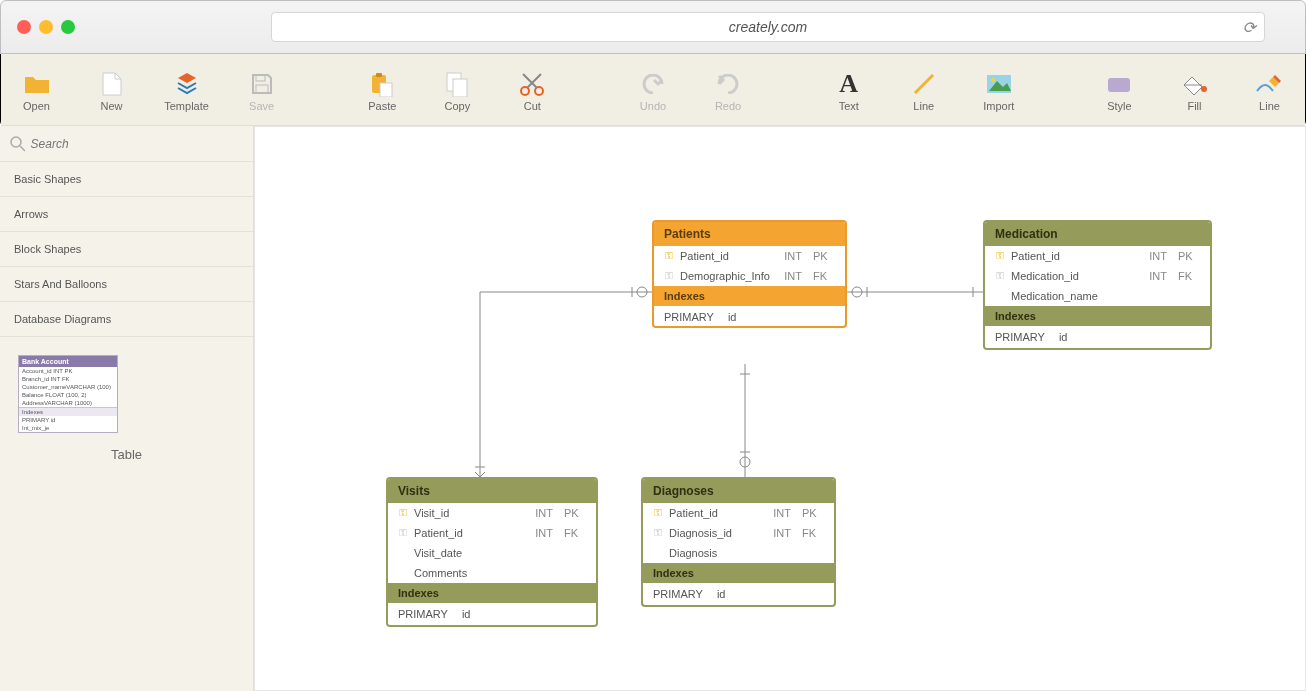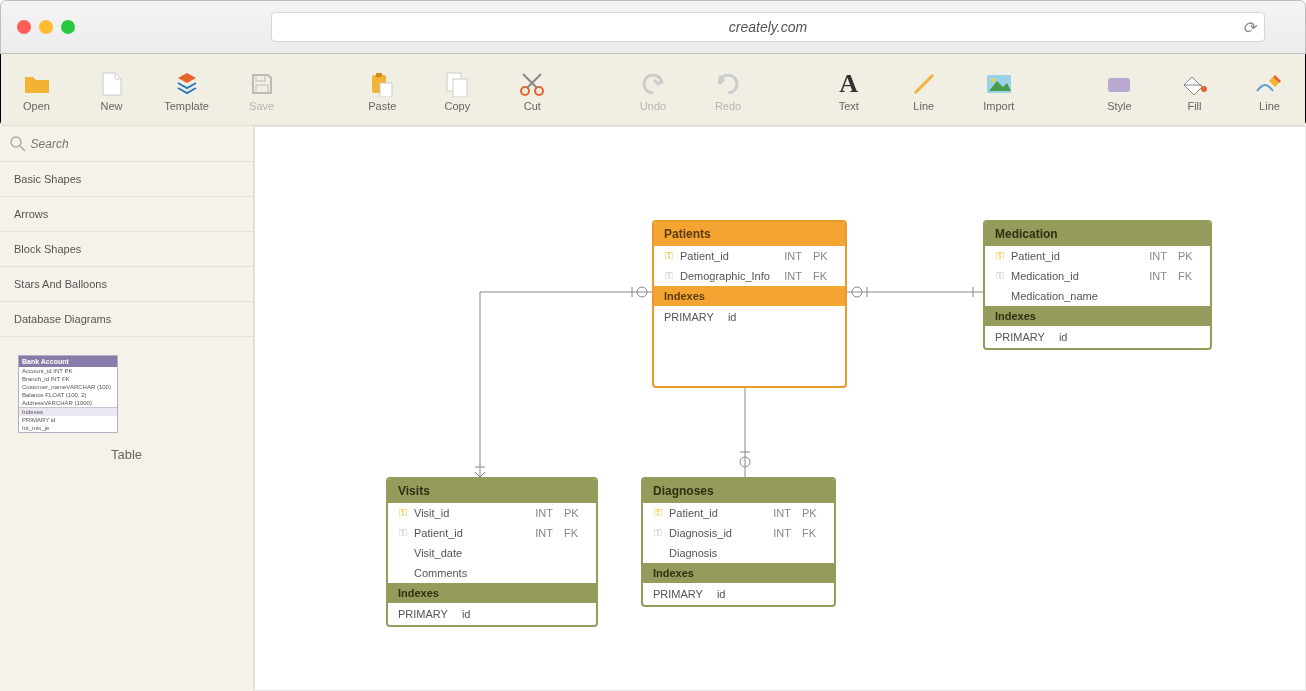--- a/index.html
+++ b/index.html
@@ -272,21 +272,21 @@
     <line x1="220" y1="340" x2="230" y2="340" stroke="#888"></line>
     <line x1="220" y1="345" x2="225" y2="350" stroke="#888"></line>
     <line x1="230" y1="345" x2="225" y2="350" stroke="#888"></line>
 
     <line x1="490" y1="237" x2="490" y2="350" stroke="#888"></line>
     <line x1="485" y1="247" x2="495" y2="247" stroke="#888"></line>
     <circle cx="490" cy="335" r="5" fill="none" stroke="#888"></circle>
     <line x1="485" y1="325" x2="495" y2="325" stroke="#888"></line>
   </svg>
 
-  <div class="ent orange" style="left:397px; top:93px; width:195px; height:168px;">
+  <div class="ent orange" style="left:397px; top:93px; width:195px; height:108px;">
     <div class="ent-head">Patients</div>
     <div>
           <div class="ent-row">
             <span class="keyic yel">⚿</span>
             <span class="col-name">Patient_id</span>
             <span class="col-type">INT</span>
             <span class="col-key">PK</span>
           </div>
           <div class="ent-row">
             <span class="keyic gry">⚿</span>

